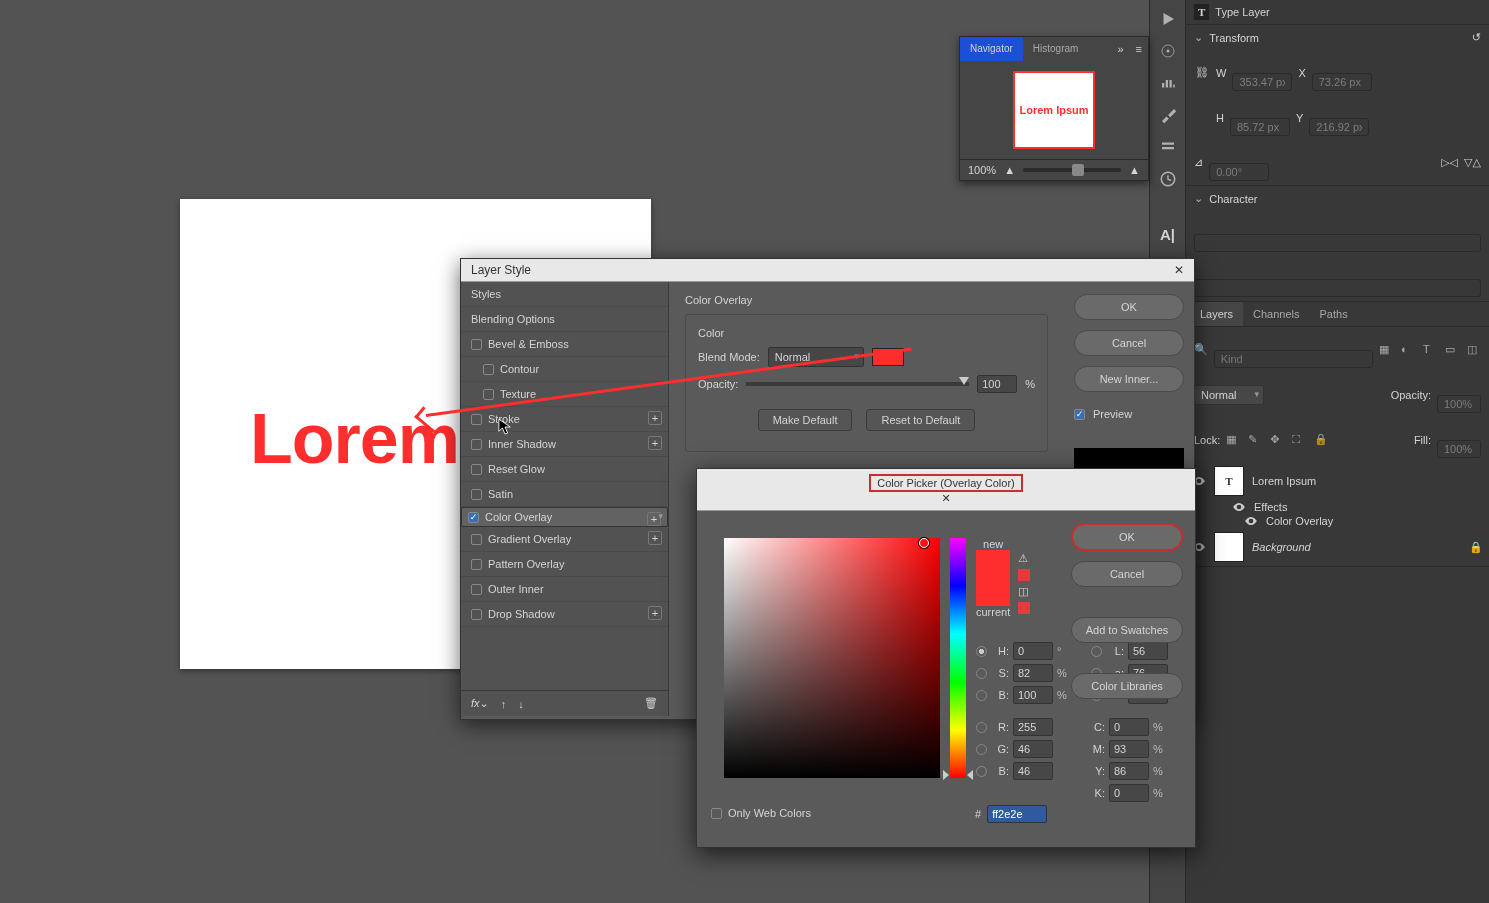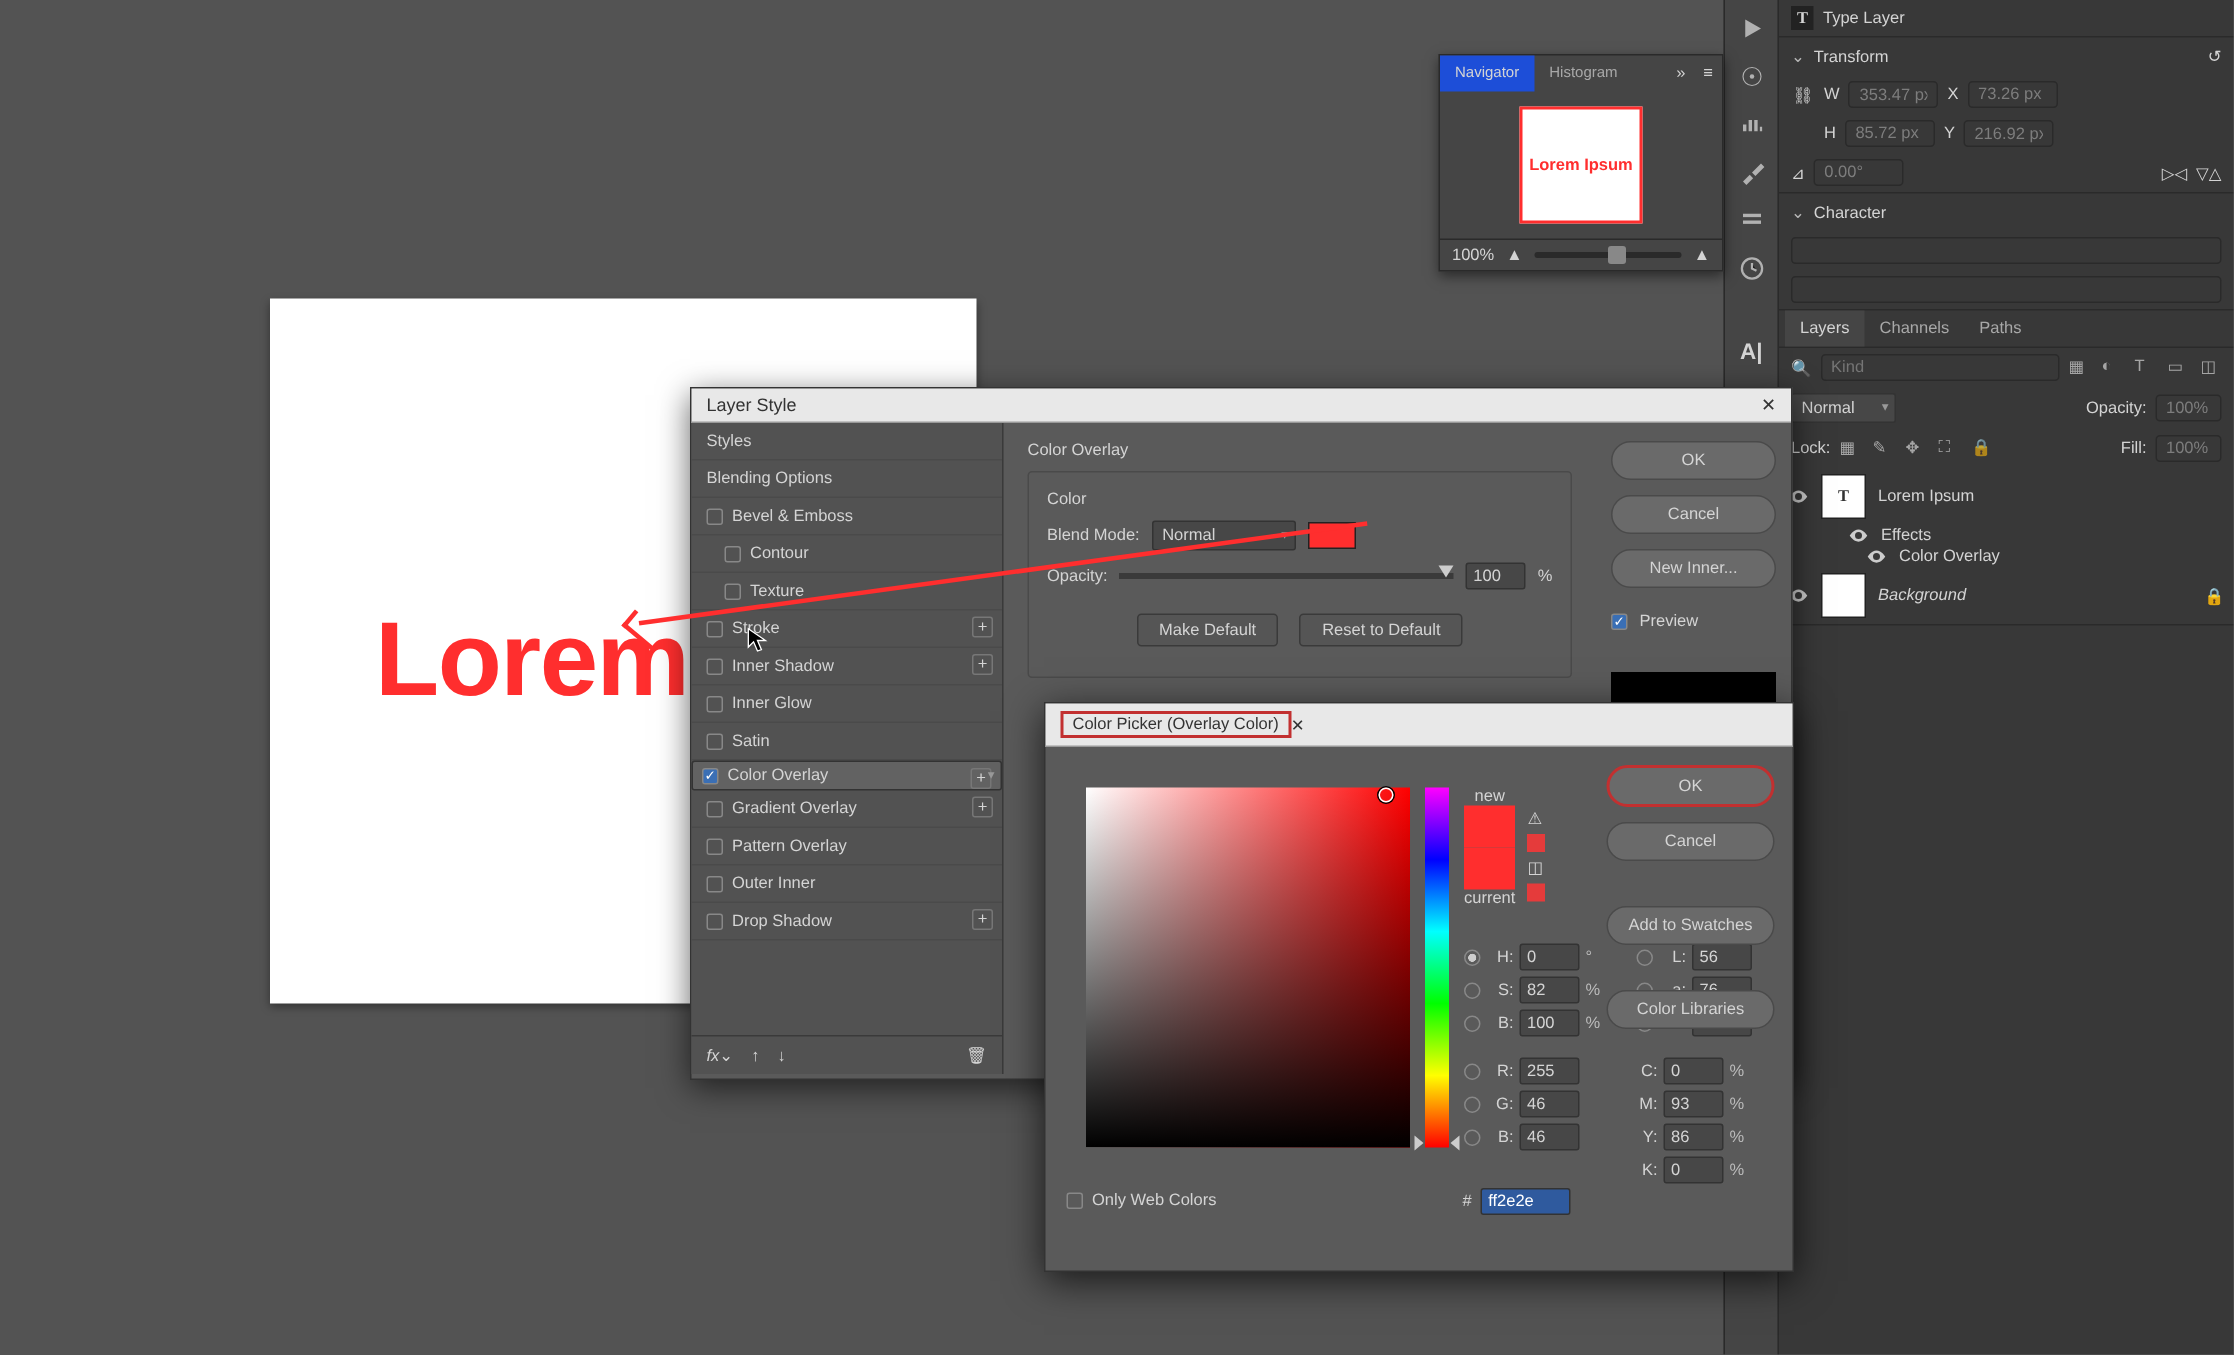--- a/index.html
+++ b/index.html
@@ -28,21 +28,21 @@
 
   
   .right-col{position:absolute;right:0;top:0;bottom:0;width:304px;background:var(--panel-dark);border-left:1px solid var(--border);}
   .tool-col{position:absolute;right:304px;top:0;bottom:0;width:36px;background:var(--panel);border-left:1px solid var(--border);display:flex;flex-direction:column;align-items:center;padding-top:10px;gap:14px;}
   .tool-col .ico{width:18px;height:18px;opacity:.8;}
   .panel-row{display:flex;align-items:center;gap:6px;padding:4px 8px;}
   .panel-sec{border-bottom:1px solid var(--border);}
   .panel-head{display:flex;align-items:center;padding:6px 8px;}
   .panel-head .tri{margin-right:6px;opacity:.8}
   .field{background:#383838;border:1px solid #2a2a2a;border-radius:3px;padding:2px 6px;width:60px;color:#7d7d7d;}
-  .right-col input[type=text]{outline:none;}
+  .right-col input[type=text]{outline:none;margin-top:19px;}
   .tabs{display:flex;padding:0 4px;border-bottom:1px solid var(--border);}
   .tab{padding:6px 10px;color:var(--text-dim);cursor:pointer;}
   .tab.active{background:var(--panel);color:var(--text);}
   .layer{display:flex;align-items:center;gap:8px;padding:4px 6px;}
   .eye{width:14px;height:14px;}
   .thumb{width:30px;height:30px;background:#fff;border:1px solid #222;display:flex;align-items:center;justify-content:center;}
   .layer-sub{padding-left:46px;display:flex;align-items:center;gap:8px;}
 
   
   .nav-panel{position:absolute;right:340px;top:36px;width:190px;background:var(--panel);border:1px solid var(--border);box-shadow:0 3px 8px rgba(0,0,0,.5);}
@@ -79,21 +79,21 @@
   .swatch{width:32px;height:18px;background:var(--red);border:1px solid #222;}
   .numbox{width:40px;background:#474747;border:1px solid #333;border-radius:2px;padding:2px 4px;}
   .btn-dlg{background:#555;border:1px solid #3a3a3a;border-radius:3px;padding:4px 14px;cursor:pointer;}
   .fx-right{width:130px;padding:12px 10px;display:flex;flex-direction:column;gap:10px;}
   .pill{background:#6a6a6a;border:1px solid #4a4a4a;border-radius:14px;padding:6px 0;text-align:center;cursor:pointer;}
   .prev-box{margin-top:10px;height:64px;background:#000;display:flex;align-items:flex-end;}
   .prev-box div{height:32px;width:100%;background:var(--red);}
 
   
   .cp{position:absolute;left:696px;top:468px;width:500px;height:380px;background:#5a5a5a;border:1px solid #333;box-shadow:0 6px 24px rgba(0,0,0,.7);}
-  .cp-title{background:#e8e8e8;padding:5px 10px;display:flex;align-items:center;justify-content:flex-start;border-bottom:1px solid #999;}
+  .cp-title{background:#e8e8e8;padding:5px 10px;display:flex;align-items:center;justify-content:flex-start;border-bottom:1px solid #999;flex-direction:column;}
   .cp-title .boxed{border:2px solid #c23030;padding:1px 6px;color:#333;}
   .cp-body{padding:27px;display:flex;gap:10px;position:relative;}
   .sv{width:240px;height:240px;position:relative;background:linear-gradient(to top,#000,rgba(0,0,0,0)),linear-gradient(to right,#fff,#ff0000);}
   .sv-mark{position:absolute;width:10px;height:10px;border:1px solid #fff;border-radius:50%;box-shadow:0 0 0 1px #000;}
   .hue{width:18px;height:240px;background:linear-gradient(to bottom,#f0f,#00f,#0ff,#0f0,#ff0,#f00);position:relative;}
   .hue::before,.hue::after{content:"";position:absolute;bottom:-2px;width:0;height:0;border-top:5px solid transparent;border-bottom:5px solid transparent;}
   .hue::before{left:-7px;border-left:6px solid #ccc;}
   .hue::after{right:-7px;border-right:6px solid #ccc;}
   .cp-side{flex:1;}
   .newcur{display:flex;flex-direction:column;align-items:center;}
@@ -320,21 +320,21 @@
           <span>Stroke</span>
           <span class="plus">+</span>
         </div>
       <div class="fx-item">
           <span class="chk"></span>
           <span>Inner Shadow</span>
           <span class="plus">+</span>
         </div>
       <div class="fx-item">
           <span class="chk"></span>
-          <span>Inner Glow</span>
+          <span>Reset Glow</span>
         </div>
       <div class="fx-item">
           <span class="chk"></span>
           <span>Satin</span>
         </div>
       <div class="fx-item sel">
           <span class="chk on"></span>
           <span>Color Overlay</span>
           <span class="plus">+</span>
         </div>

